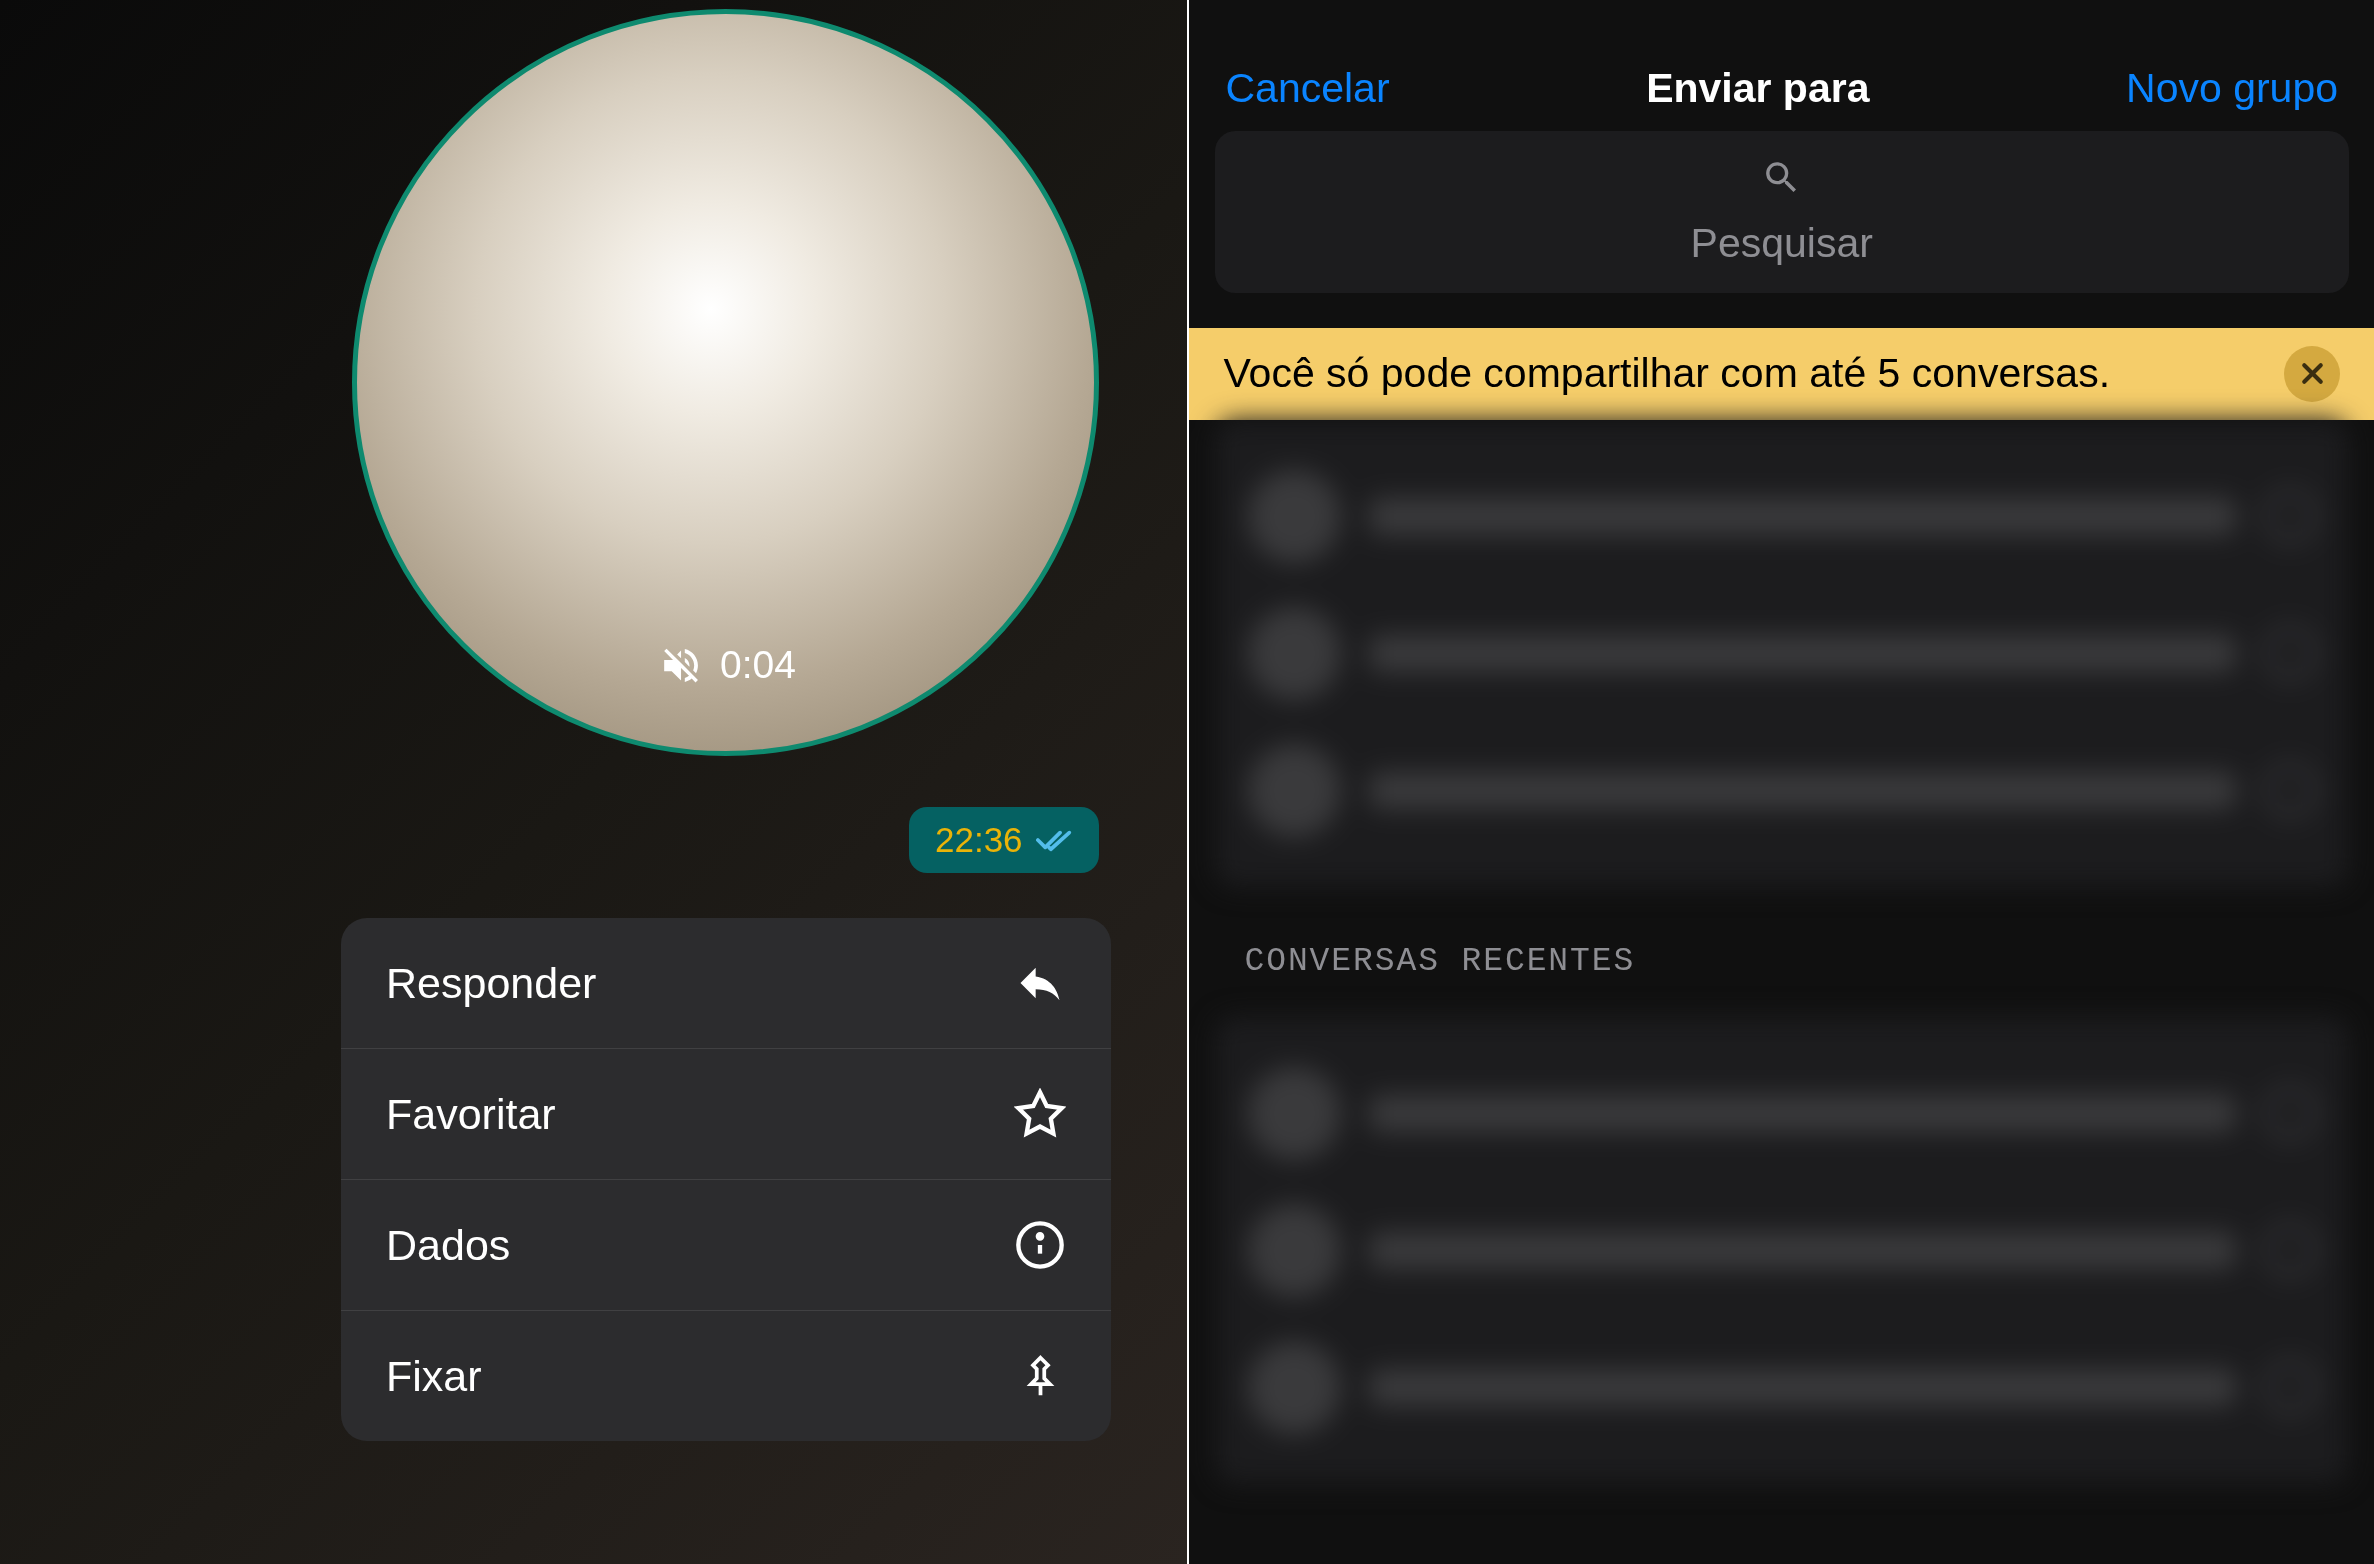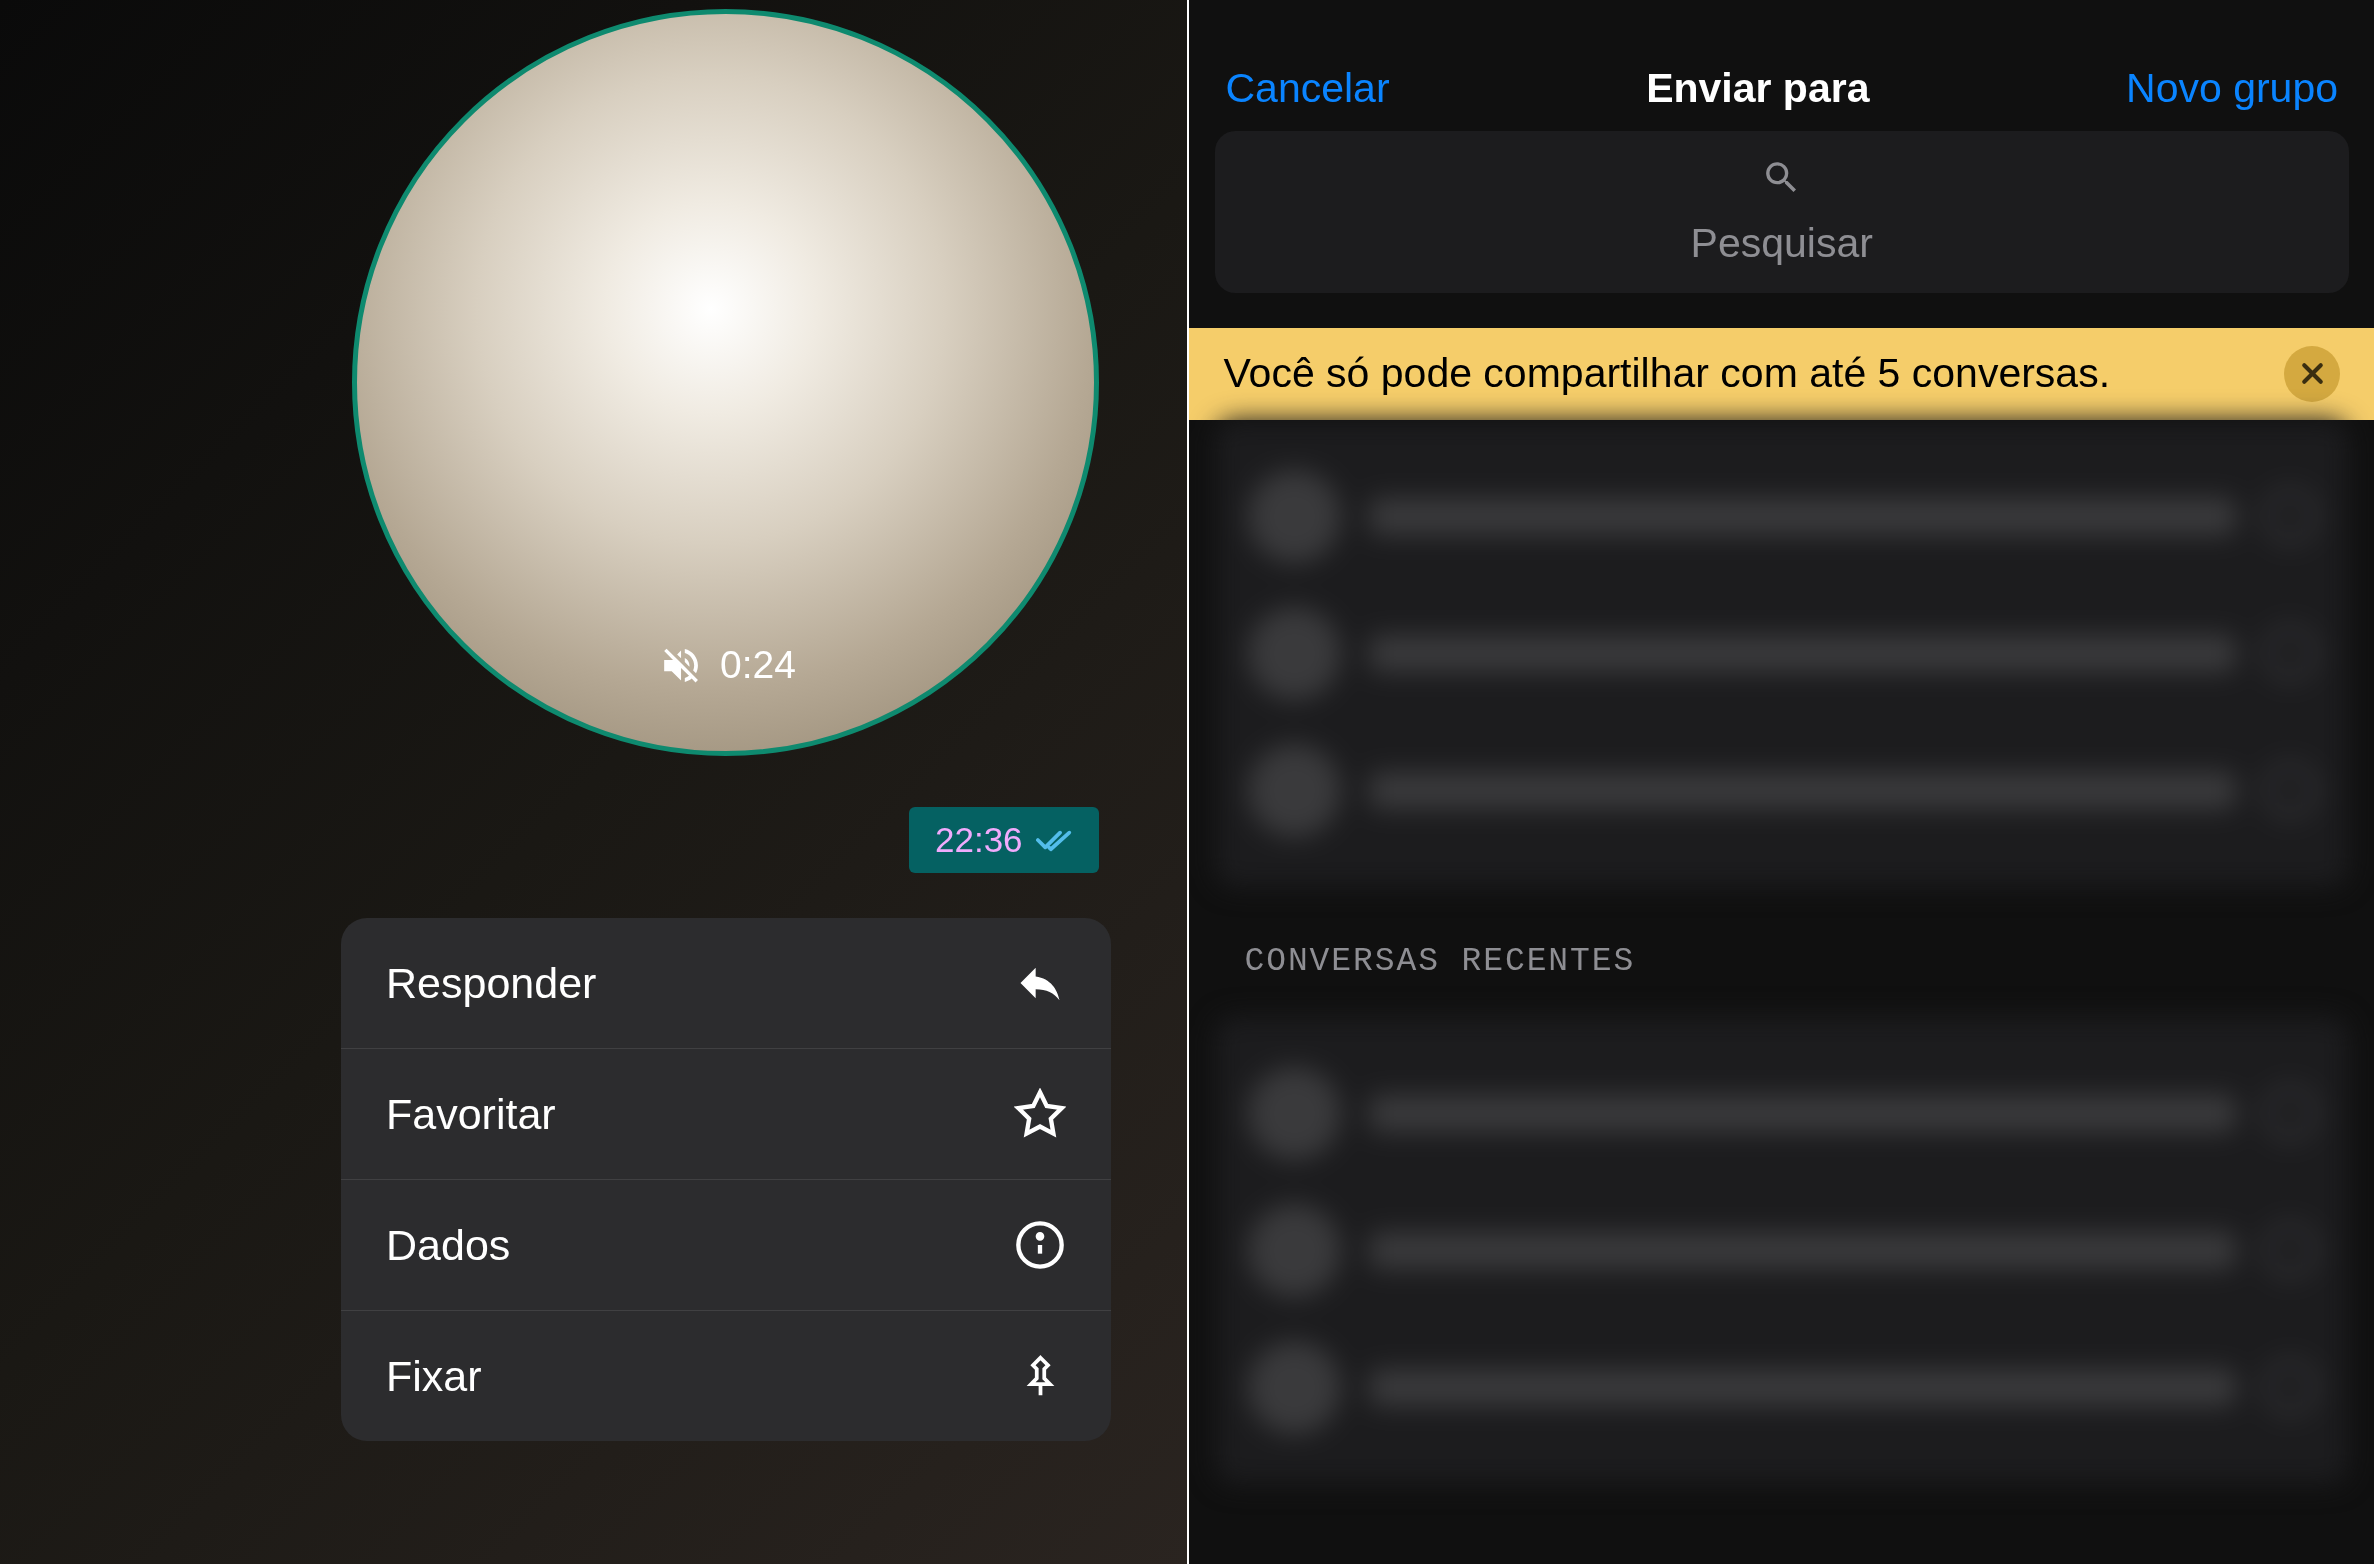--- a/index.html
+++ b/index.html
@@ -47,23 +47,23 @@
       gap: 13px;
       color: #fff;
       font-size: 39px;
       font-weight: 500;
     }
     .timestamp-pill {
       position: absolute;
       top: 807px;
       left: 909px;
       background: #056162;
-      color: #f0abfc;
+      color: #eab308;
       padding: 13px 26px;
-      border-radius: 6px;
+      border-radius: 18px;
       font-size: 35px;
       display: flex;
       align-items: center;
       gap: 13px;
     }
     .ticks { display: flex; gap: -3.7px; }
     .context-menu {
       position: absolute;
       top: 918px;
       left: 341px;
@@ -166,21 +166,21 @@
 
 <div class="panel panel-left">
   <div class="video-bubble-wrap">
     <div class="video-bubble"></div>
     <div class="video-time-overlay">
       <span class="menu-icon">
         <svg viewBox="0 0 24 24" width="45" height="45" fill="#fff">
             <path d="M16.5 12c0-1.77-1.02-3.29-2.5-4.03v2.21l2.45 2.45c.03-.2.05-.41.05-.63zm2.5 0c0 .94-.2 1.82-.54 2.64l1.51 1.51C20.63 14.91 21 13.5 21 12c0-4.28-2.99-7.86-7-8.77v2.06c2.89.86 5 3.54 5 6.71zM4.27 3L3 4.27 7.73 9H3v6h4l5 5v-6.73l4.25 4.25c-.67.52-1.42.93-2.25 1.18v2.06c1.38-.31 2.63-.95 3.69-1.81L19.73 21 21 19.73l-9-9L4.27 3zM12 4L9.91 6.09 12 8.18V4z"></path>
           </svg>
       </span>
-      <span>0:24</span>
+      <span>0:04</span>
     </div>
   </div>
 
   <div class="timestamp-pill">
     <span>22:36</span>
     <span class="ticks">
       <svg width="37" height="26" viewBox="0 0 20 14" fill="none">
           <path d="M1 7l4 4L13 3" stroke="#53bdeb" stroke-width="2" stroke-linecap="round" stroke-linejoin="round"></path>
           <path d="M7 11l1 1L18 3" stroke="#53bdeb" stroke-width="2" stroke-linecap="round" stroke-linejoin="round"></path>
         </svg>

